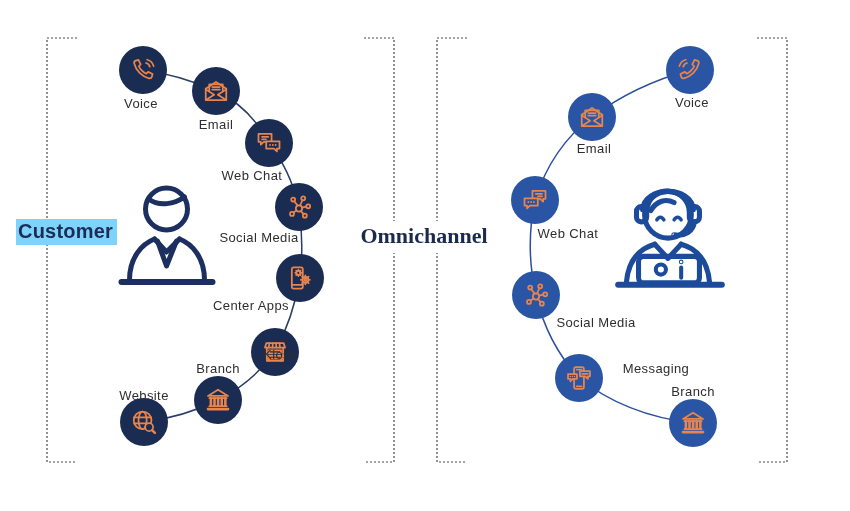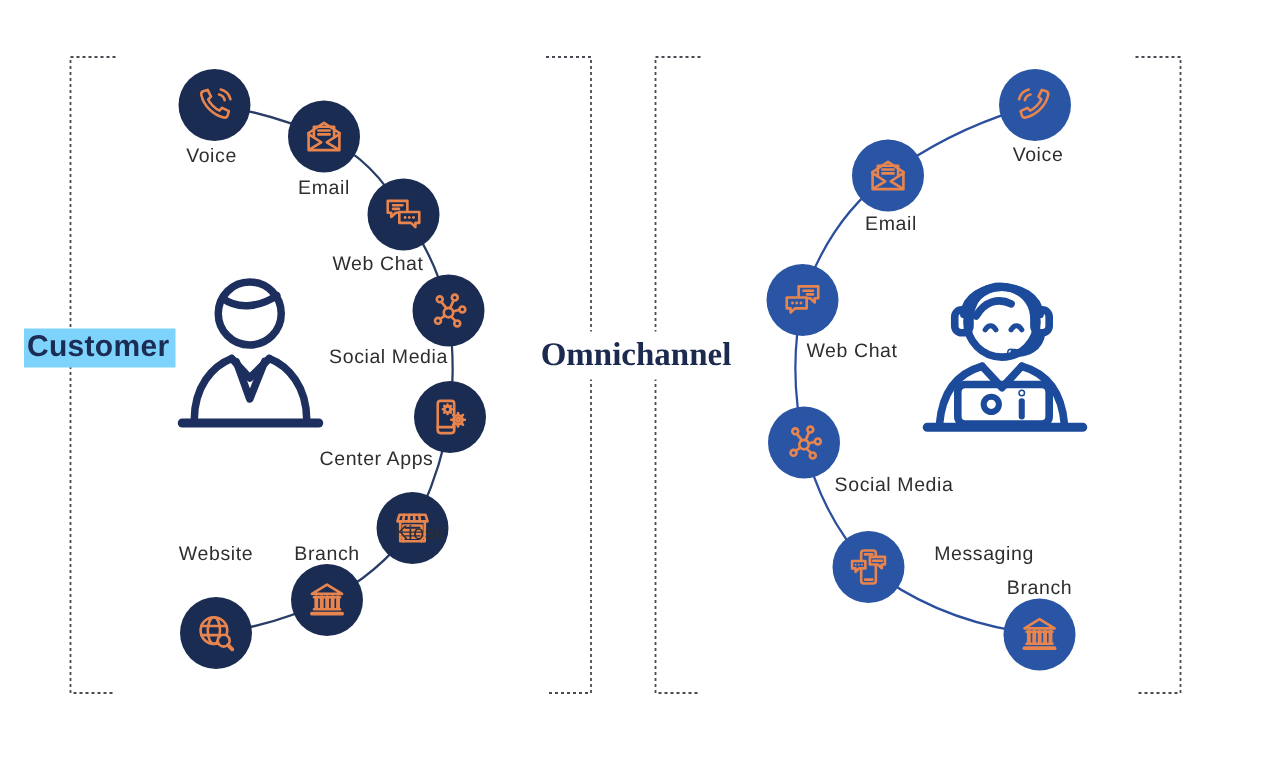--- a/index.html
+++ b/index.html
@@ -200,21 +200,21 @@
       <div class="chan-label" style="left: 218px; top: 361px;">Branch</div>
       <div class="node left" style="left: 144px; top: 422px;">
         <svg viewBox="0 0 24 24">
           <circle cx="10.8" cy="10.6" r="7.6"></circle>
           <ellipse cx="10.8" cy="10.6" rx="3.5" ry="7.6"></ellipse>
           <path d="M3.6 8 H18 M3.6 13.2 H14.2"></path>
           <circle class="bg2" cx="16.4" cy="16.4" r="3.4"></circle>
           <path class="thick" d="M18.9 18.9 L21.3 21.3"></path>
         </svg>
       </div>
-      <div class="chan-label" style="left: 144px; top: 361px;">Website</div>
+      <div class="chan-label" style="left: 144px; top: 388px;">Website</div>
       <div class="node right" style="left: 690px; top: 70px;">
         <svg viewBox="0 0 24 24" class="flip">
           <path d="M8.1 3.4 L5.9 4 C4.8 4.3 4.2 5.2 4.5 6.4 C5.2 9.4 6.8 12.2 9.1 14.5 C11.4 16.8 14.2 18.4 17.2 19.1 C18.4 19.4 19.3 18.8 19.6 17.7 L20.2 15.5 L16.4 13.6 L14.8 15.2 C12.6 14.3 9.3 11 8.4 8.8 L10 7.2 Z"></path>
           <path d="M14.6 6 C16.3 6.4 17.4 7.5 17.8 9.2"></path>
           <path d="M15.6 3.2 C18.4 3.9 20.4 5.9 21.1 8.7"></path>
         </svg>
       </div>
       <div class="chan-label" style="left: 692px; top: 95px;">Voice</div>
       <div class="node right" style="left: 592px; top: 117px;">
         <svg viewBox="0 0 24 24">

